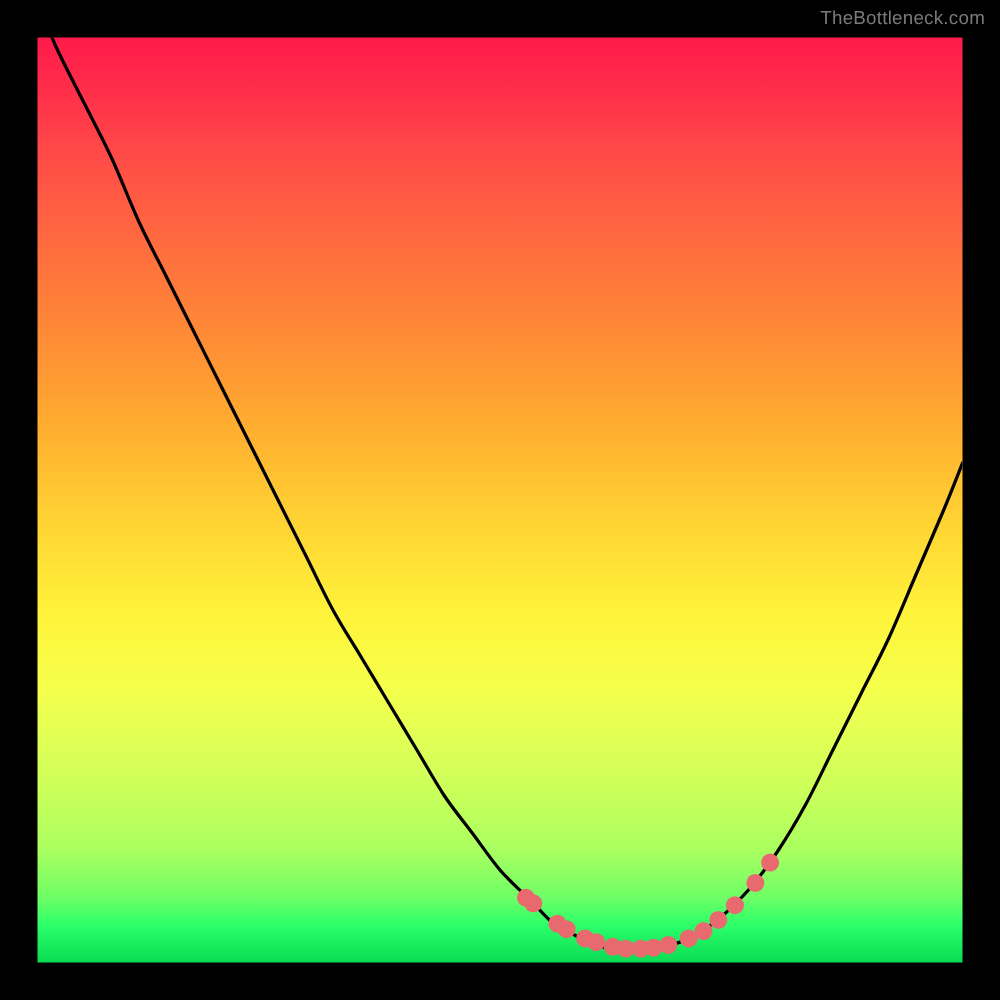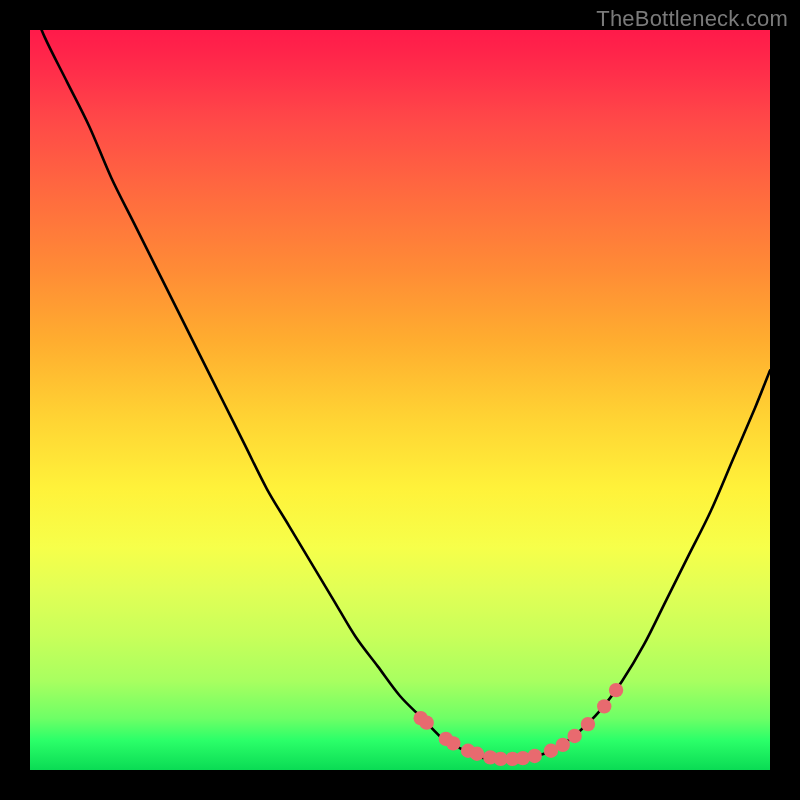--- a/index.html
+++ b/index.html
@@ -41,21 +41,21 @@
       #6eff66 93%,
       #2bff69 96%,
       #0adb54 100%
     );
   }
   .attribution {
     position: absolute;
     top: 6px;
     right: 12px;
     color: #7a7a7a;
-    font-size: 22px;
+    font-size: 15px;
     letter-spacing: 0.2px;
     user-select: none;
   }
   svg.curve {
     position: absolute;
     left: 0;
     top: 0;
     width: 740px;
     height: 740px;
   }

